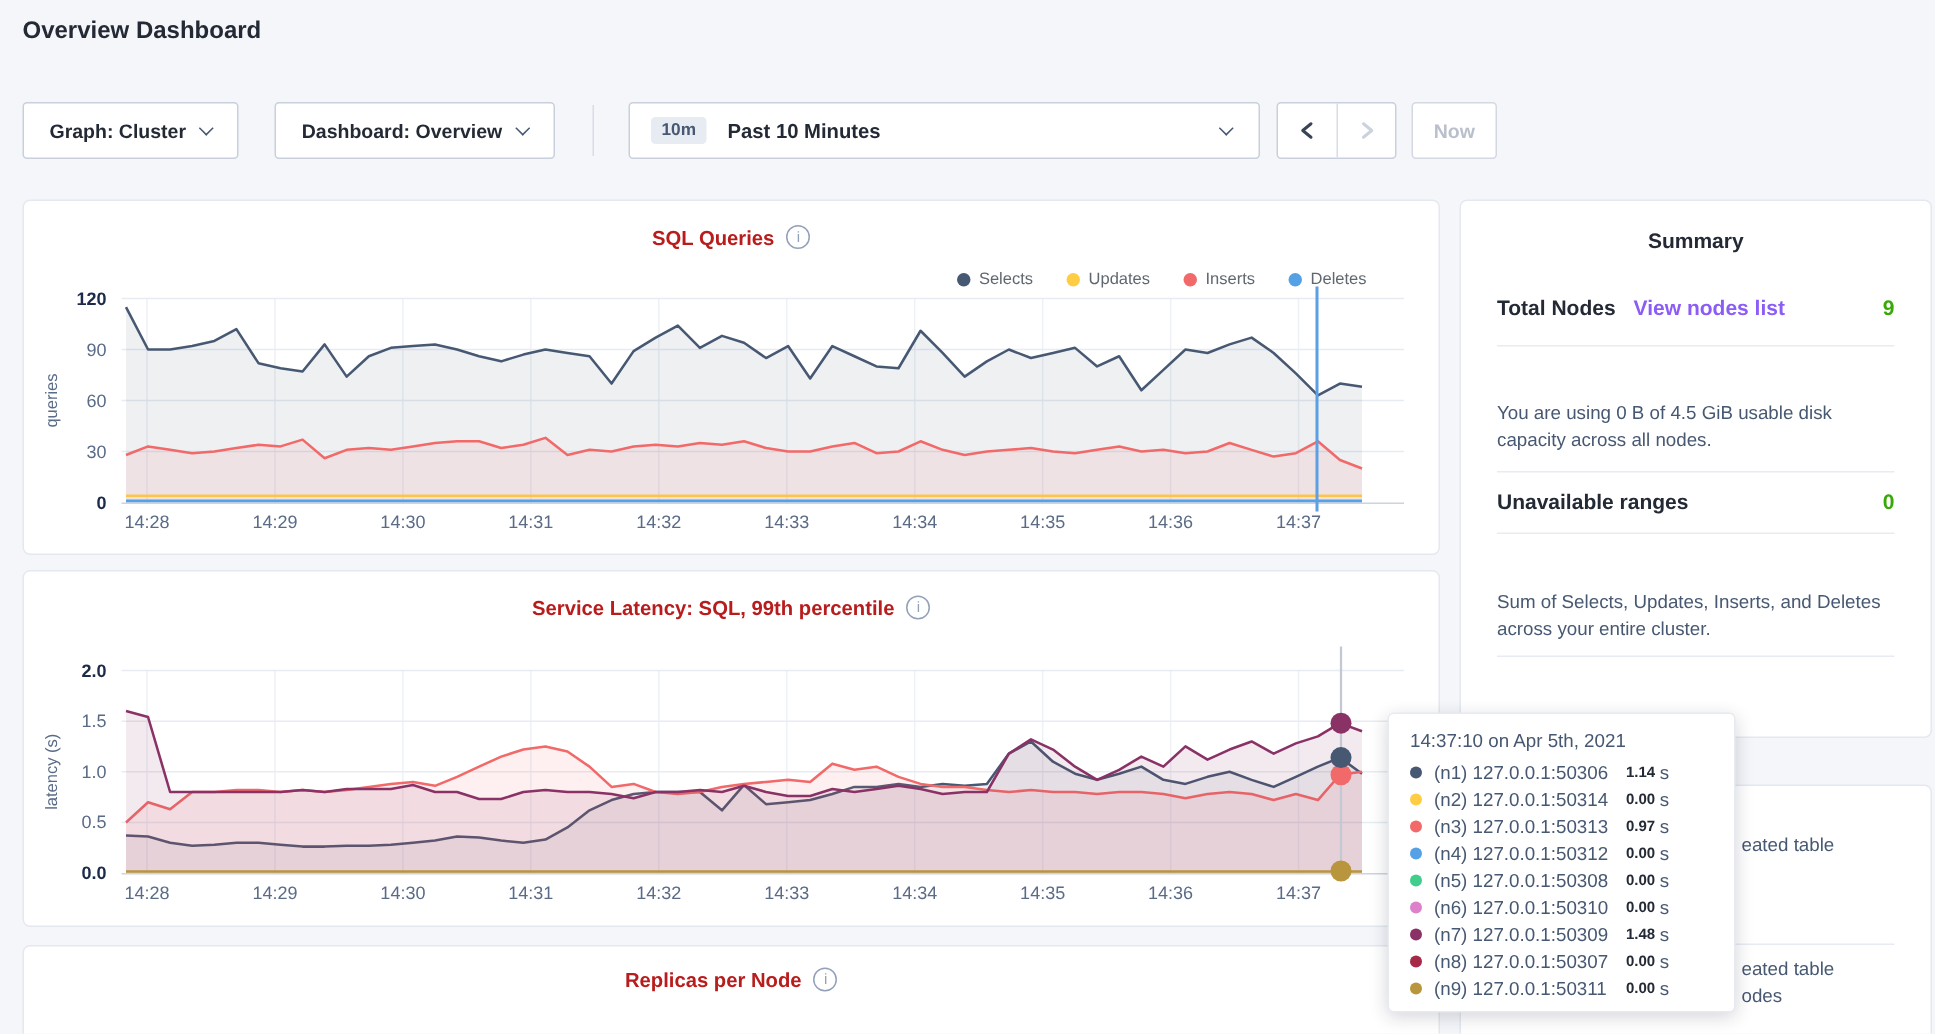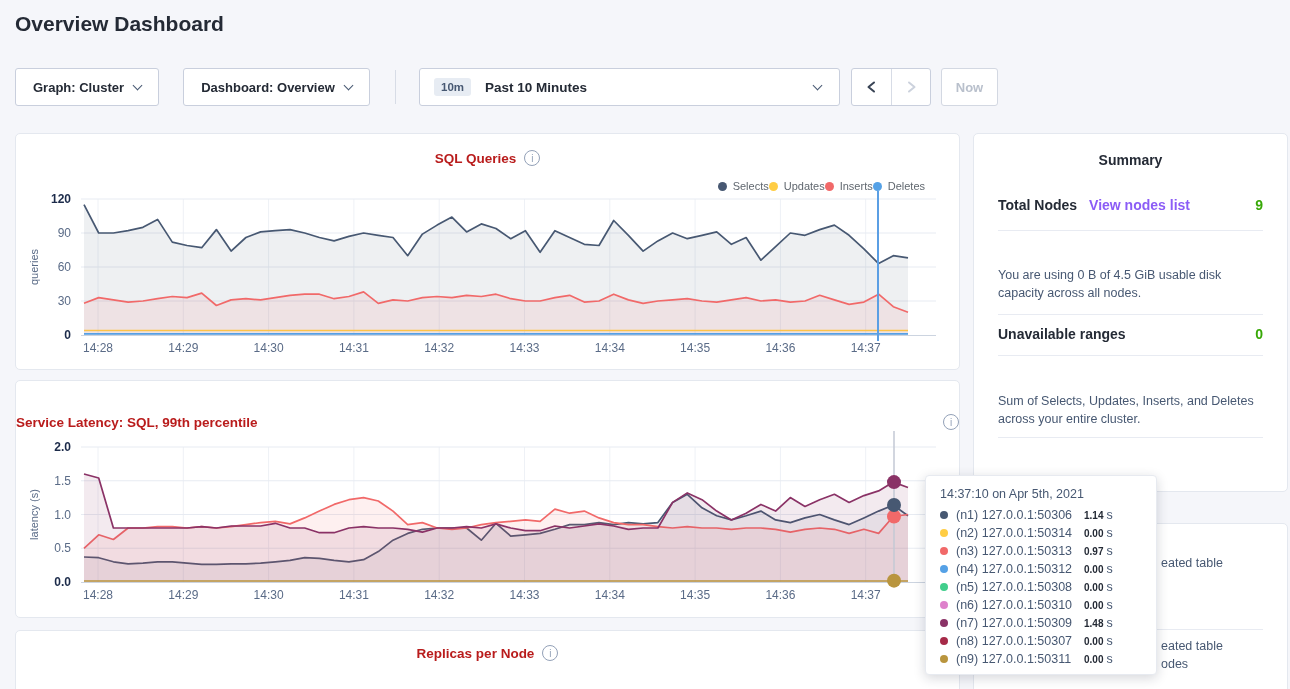--- a/index.html
+++ b/index.html
@@ -4,21 +4,21 @@
 <style>
   * { box-sizing: border-box; margin: 0; padding: 0; }
   html,body { width:1290px; height:689px; overflow:hidden; }
   body {
     font-family: "Liberation Sans", "DejaVu Sans", sans-serif;
     background:#f5f6fa; position:relative; color:#242a35;
   }
   .abs { position:absolute; }
 
   
-  #page-title { left:15px; top:12px; font-size:21px; font-weight:600; color:#242a35; }
+  #page-title { left:15px; top:12px; font-size:16px; font-weight:600; color:#242a35; }
 
   
   .dropdown {
     height:38px; background:#fff; border:1px solid #c9cfdd; border-radius:3px;
     display:flex; align-items:center; justify-content:center; gap:10px; cursor:pointer;
   }
   .dropdown .dd-label { font-size:13px; font-weight:bold; color:#242a35; }
   .chev-down { width:7px; height:7px; border-right:1.5px solid #475872; border-bottom:1.5px solid #475872; transform:rotate(45deg); margin-top:-4px; }
   #toolbar-divider { left:395px; top:70px; width:1px; height:34px; background:#d7dce6; }
   #time-picker {
@@ -41,21 +41,21 @@
   #panel-replicas { left:15px; top:630px; width:945px; height:120px; overflow:hidden; }
   #panel-summary  { left:973px; top:133px; width:315px; height:359px; }
   #panel-events   { left:973px; top:523px; width:315px; height:180px; overflow:hidden; }
 
   .chart-title-row { position:absolute; left:0; right:0; display:flex; align-items:center; justify-content:center; gap:8px; }
   .chart-title { font-size:13.5px; font-weight:bold; color:#b91c1c; }
   .info-icon { width:16px; height:16px; border:1.5px solid #93a1b8; border-radius:50%; color:#93a1b8;
     font-size:10px; font-style:normal; display:flex; align-items:center; justify-content:center; }
   .info-icon::after { content:"i"; }
 
-  .legend { position:absolute; top:46px; right:34px; display:flex; }
+  .legend { position:absolute; top:46px; right:48px; display:flex; gap:22px; }
   .legend-item { display:flex; align-items:center; gap:6px; cursor:pointer; }
   .legend-dot { width:9px; height:9px; border-radius:50%; }
   .legend-label { font-size:11px; color:#60676f; }
 
   svg.chart { position:absolute; left:0; top:0; }
 
   
   .sum-title { position:absolute; top:18px; left:0; right:0; text-align:center; font-size:14px; font-weight:bold; }
   .sum-row { position:absolute; left:24px; right:24px; display:flex; align-items:baseline; }
   .sum-label { font-size:14px; font-weight:bold; color:#242a35; }
@@ -174,21 +174,21 @@
       <polyline points="68.0,70.7 82.7,99.0 97.4,99.0 112.1,96.7 126.9,93.3 141.6,85.4 156.3,108.1 171.0,111.5 185.7,113.7 200.4,95.6 215.1,117.1 229.9,103.5 244.6,97.9 259.3,96.7 274.0,95.6 288.7,99.0 303.4,103.5 318.1,106.9 332.9,102.4 347.6,99.0 362.3,101.3 377.0,103.5 391.7,121.7 406.4,100.1 421.1,91.1 435.9,83.1 450.6,97.9 465.3,89.9 480.0,94.5 494.7,104.7 509.4,96.7 524.1,118.3 538.9,96.7 553.6,103.5 568.3,110.3 583.0,111.5 597.7,86.5 612.4,101.3 627.1,117.1 641.9,106.9 656.6,99.0 671.3,104.7 686.0,101.3 700.7,97.9 715.4,110.3 730.1,103.5 744.9,126.2 759.6,112.6 774.3,99.0 789.0,101.3 803.7,95.6 818.4,91.1 833.1,101.3 847.9,114.9 862.6,129.6 877.3,121.7 892.0,123.9" fill="none" stroke="#475872" stroke-width="1.7" stroke-linejoin="round"></polyline>
       <polyline points="68.0,196.5 82.7,196.5 97.4,196.5 112.1,196.5 126.9,196.5 141.6,196.5 156.3,196.5 171.0,196.5 185.7,196.5 200.4,196.5 215.1,196.5 229.9,196.5 244.6,196.5 259.3,196.5 274.0,196.5 288.7,196.5 303.4,196.5 318.1,196.5 332.9,196.5 347.6,196.5 362.3,196.5 377.0,196.5 391.7,196.5 406.4,196.5 421.1,196.5 435.9,196.5 450.6,196.5 465.3,196.5 480.0,196.5 494.7,196.5 509.4,196.5 524.1,196.5 538.9,196.5 553.6,196.5 568.3,196.5 583.0,196.5 597.7,196.5 612.4,196.5 627.1,196.5 641.9,196.5 656.6,196.5 671.3,196.5 686.0,196.5 700.7,196.5 715.4,196.5 730.1,196.5 744.9,196.5 759.6,196.5 774.3,196.5 789.0,196.5 803.7,196.5 818.4,196.5 833.1,196.5 847.9,196.5 862.6,196.5 877.3,196.5 892.0,196.5" fill="none" stroke="#FFCD44" stroke-width="1.7" stroke-linejoin="round"></polyline>
       <path d="M68.0,169.3L82.7,163.6L97.4,165.9L112.1,168.1L126.9,167.0L141.6,164.7L156.3,162.5L171.0,163.6L185.7,159.1L200.4,171.5L215.1,165.9L229.9,164.7L244.6,165.9L259.3,163.6L274.0,161.3L288.7,160.2L303.4,160.2L318.1,164.7L332.9,162.5L347.6,157.9L362.3,169.3L377.0,165.9L391.7,167.0L406.4,163.6L421.1,162.5L435.9,163.6L450.6,161.3L465.3,162.5L480.0,160.2L494.7,164.7L509.4,167.0L524.1,167.0L538.9,163.6L553.6,161.3L568.3,168.1L583.0,167.0L597.7,160.2L612.4,165.9L627.1,169.3L641.9,167.0L656.6,165.9L671.3,164.7L686.0,167.0L700.7,168.1L715.4,165.9L730.1,163.6L744.9,167.0L759.6,165.9L774.3,168.1L789.0,167.0L803.7,161.3L818.4,165.9L833.1,170.4L847.9,168.1L862.6,160.2L877.3,172.7L892.0,178.3L892,201L68,201Z" fill="rgba(241,105,105,0.10)" stroke="none"></path>
       <polyline points="68.0,169.3 82.7,163.6 97.4,165.9 112.1,168.1 126.9,167.0 141.6,164.7 156.3,162.5 171.0,163.6 185.7,159.1 200.4,171.5 215.1,165.9 229.9,164.7 244.6,165.9 259.3,163.6 274.0,161.3 288.7,160.2 303.4,160.2 318.1,164.7 332.9,162.5 347.6,157.9 362.3,169.3 377.0,165.9 391.7,167.0 406.4,163.6 421.1,162.5 435.9,163.6 450.6,161.3 465.3,162.5 480.0,160.2 494.7,164.7 509.4,167.0 524.1,167.0 538.9,163.6 553.6,161.3 568.3,168.1 583.0,167.0 597.7,160.2 612.4,165.9 627.1,169.3 641.9,167.0 656.6,165.9 671.3,164.7 686.0,167.0 700.7,168.1 715.4,165.9 730.1,163.6 744.9,167.0 759.6,165.9 774.3,168.1 789.0,167.0 803.7,161.3 818.4,165.9 833.1,170.4 847.9,168.1 862.6,160.2 877.3,172.7 892.0,178.3" fill="none" stroke="#F16969" stroke-width="1.7" stroke-linejoin="round"></polyline>
       <polyline points="68.0,199.9 82.7,199.9 97.4,199.9 112.1,199.9 126.9,199.9 141.6,199.9 156.3,199.9 171.0,199.9 185.7,199.9 200.4,199.9 215.1,199.9 229.9,199.9 244.6,199.9 259.3,199.9 274.0,199.9 288.7,199.9 303.4,199.9 318.1,199.9 332.9,199.9 347.6,199.9 362.3,199.9 377.0,199.9 391.7,199.9 406.4,199.9 421.1,199.9 435.9,199.9 450.6,199.9 465.3,199.9 480.0,199.9 494.7,199.9 509.4,199.9 524.1,199.9 538.9,199.9 553.6,199.9 568.3,199.9 583.0,199.9 597.7,199.9 612.4,199.9 627.1,199.9 641.9,199.9 656.6,199.9 671.3,199.9 686.0,199.9 700.7,199.9 715.4,199.9 730.1,199.9 744.9,199.9 759.6,199.9 774.3,199.9 789.0,199.9 803.7,199.9 818.4,199.9 833.1,199.9 847.9,199.9 862.6,199.9 877.3,199.9 892.0,199.9" fill="none" stroke="#55A1E6" stroke-width="1.7" stroke-linejoin="round"></polyline>
       <line x1="862" y1="57" x2="862" y2="207" stroke="#5B9FE4" stroke-width="2"></line>
     </svg>
 </div>
 
 <div id="panel-latency" class="panel">
-  <div class="chart-title-row" style="top:33px;justify-content:space-between;">
+  <div class="chart-title-row" style="top:16px;">
     <span class="chart-title">Service Latency: SQL, 99th percentile</span>
     <span class="info-icon"></span>
   </div>
   <svg id="svg-latency" class="chart" width="945" height="238">
       <line x1="82" y1="66" x2="82" y2="201" stroke="#eef1f6" stroke-width="1"></line>
       <line x1="167.3" y1="66" x2="167.3" y2="201" stroke="#eef1f6" stroke-width="1"></line>
       <line x1="252.6" y1="66" x2="252.6" y2="201" stroke="#eef1f6" stroke-width="1"></line>
       <line x1="337.9" y1="66" x2="337.9" y2="201" stroke="#eef1f6" stroke-width="1"></line>
       <line x1="423.2" y1="66" x2="423.2" y2="201" stroke="#eef1f6" stroke-width="1"></line>
       <line x1="508.5" y1="66" x2="508.5" y2="201" stroke="#eef1f6" stroke-width="1"></line>

